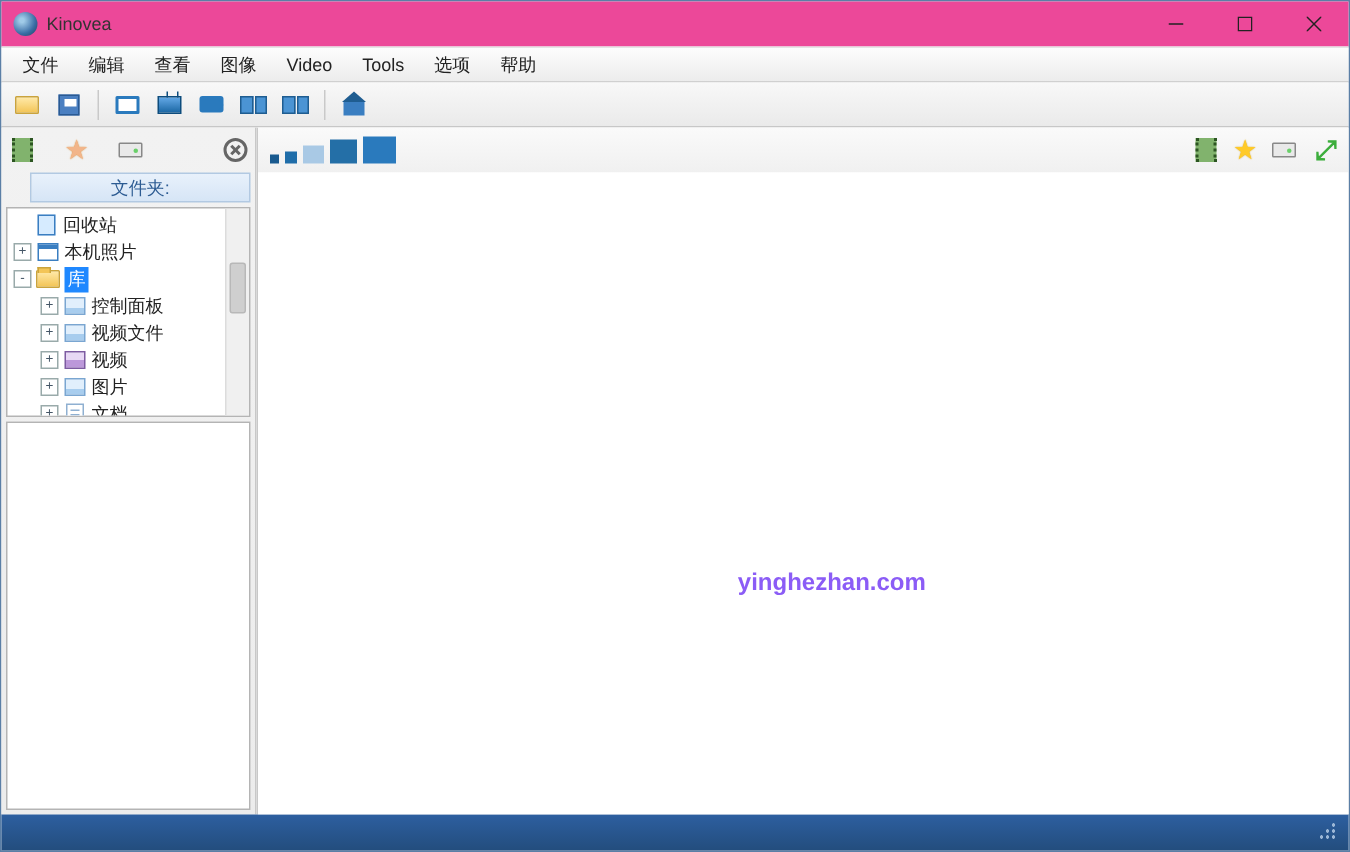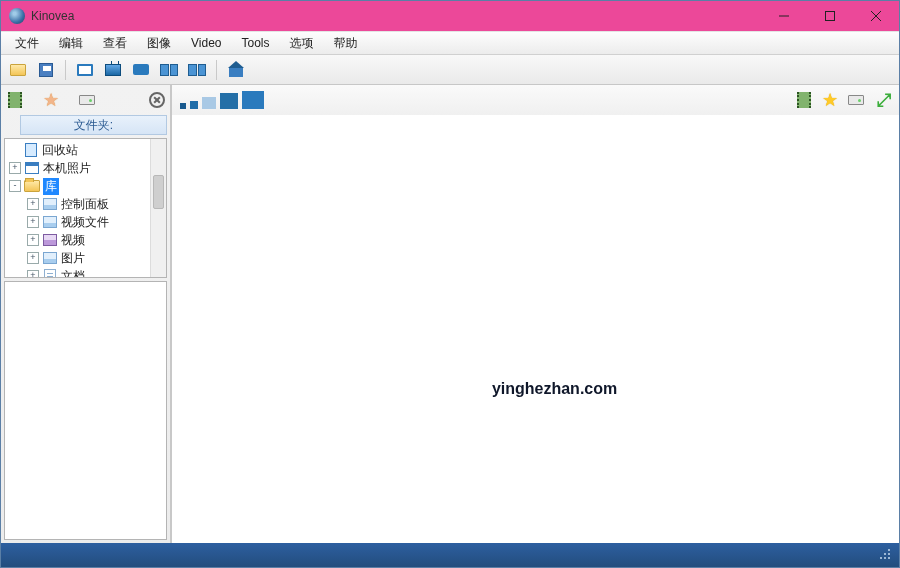--- a/index.html
+++ b/index.html
@@ -49,21 +49,21 @@
   .right-top { height: 30px; display: flex; align-items: center; padding: 0 8px; background: linear-gradient(#fafafa,#f0f0f0); }
   .blocks { display: flex; align-items: flex-end; gap: 4px; }
   .blk { background: #2f7abf; }
   .b1 { width: 6px; height: 6px; background:#195a8f;}
   .b2 { width: 8px; height: 8px; background:#1f6da9;}
   .b3 { width: 14px; height: 12px; background:#a9c9e5;}
   .b4 { width: 18px; height: 16px; background:#246fa7;}
   .b5 { width: 22px; height: 18px; background:#2a7abd;}
   .right-icons { margin-left: auto; display: flex; gap: 8px; }
   .canvas { flex: 1; background: #fff; position: relative; }
-  .watermark { position: absolute; left: 44%; top: 62%; font-size: 16px; font-weight: bold; color: #0f172a; letter-spacing: 0; }
+  .watermark { position: absolute; left: 44%; top: 62%; font-size: 16px; font-weight: bold; color: #8b5cf6; letter-spacing: 0; }
 
   .statusbar { height: 24px; background: linear-gradient(#2d5fa0,#234d7d); display: flex; align-items: center; justify-content: flex-end; padding-right: 6px; }
   .grip { width: 14px; height: 14px; background:
     radial-gradient(circle at 10px 10px, #9cb7d6 1px, transparent 1.3px),
     radial-gradient(circle at 6px 10px, #9cb7d6 1px, transparent 1.3px),
     radial-gradient(circle at 10px 6px, #9cb7d6 1px, transparent 1.3px),
     radial-gradient(circle at 2px 10px, #9cb7d6 1px, transparent 1.3px),
     radial-gradient(circle at 6px 6px, #9cb7d6 1px, transparent 1.3px),
     radial-gradient(circle at 10px 2px, #9cb7d6 1px, transparent 1.3px);
   }

